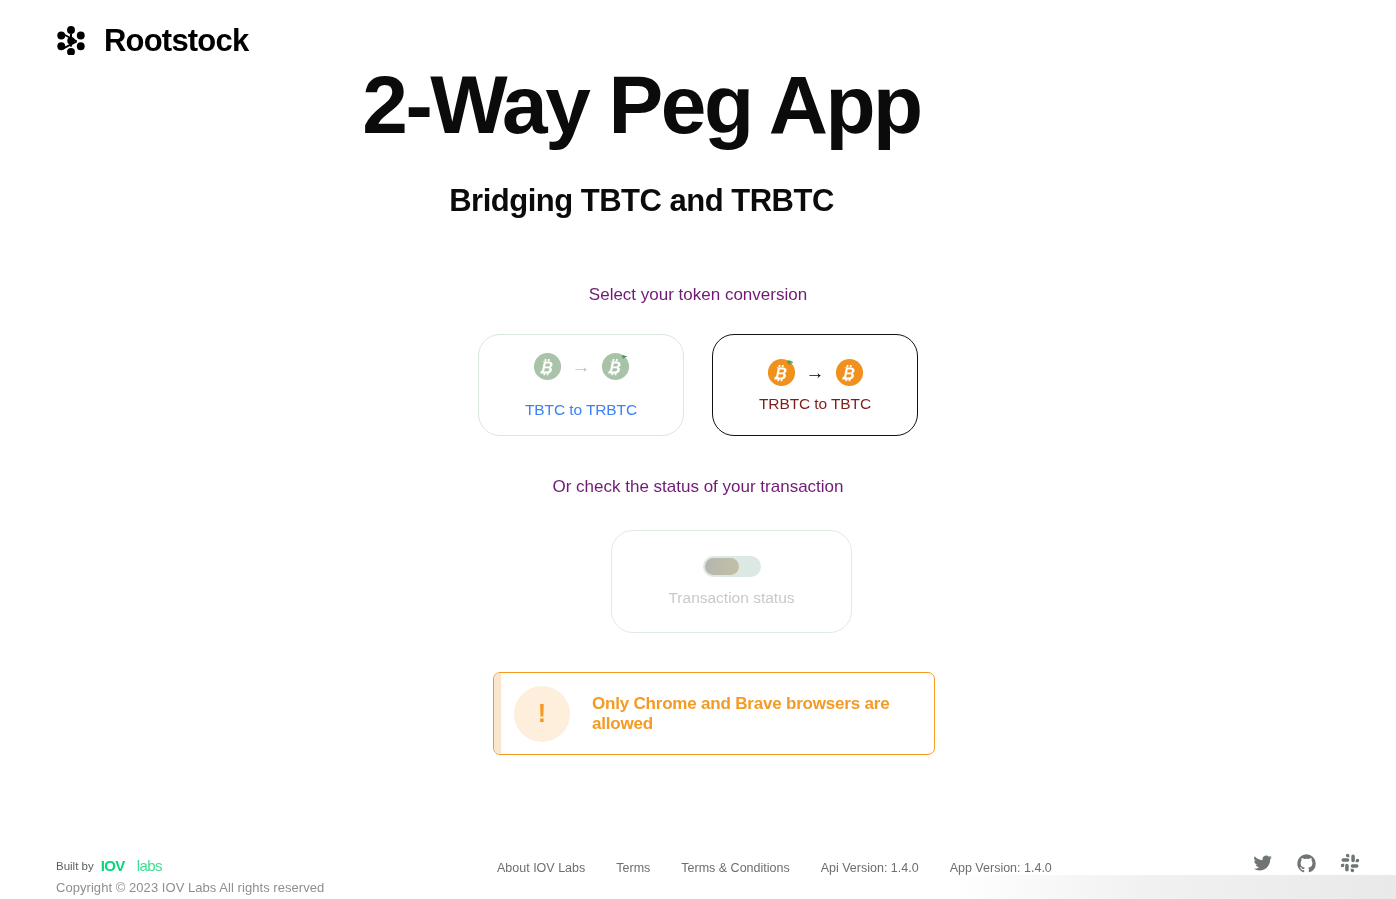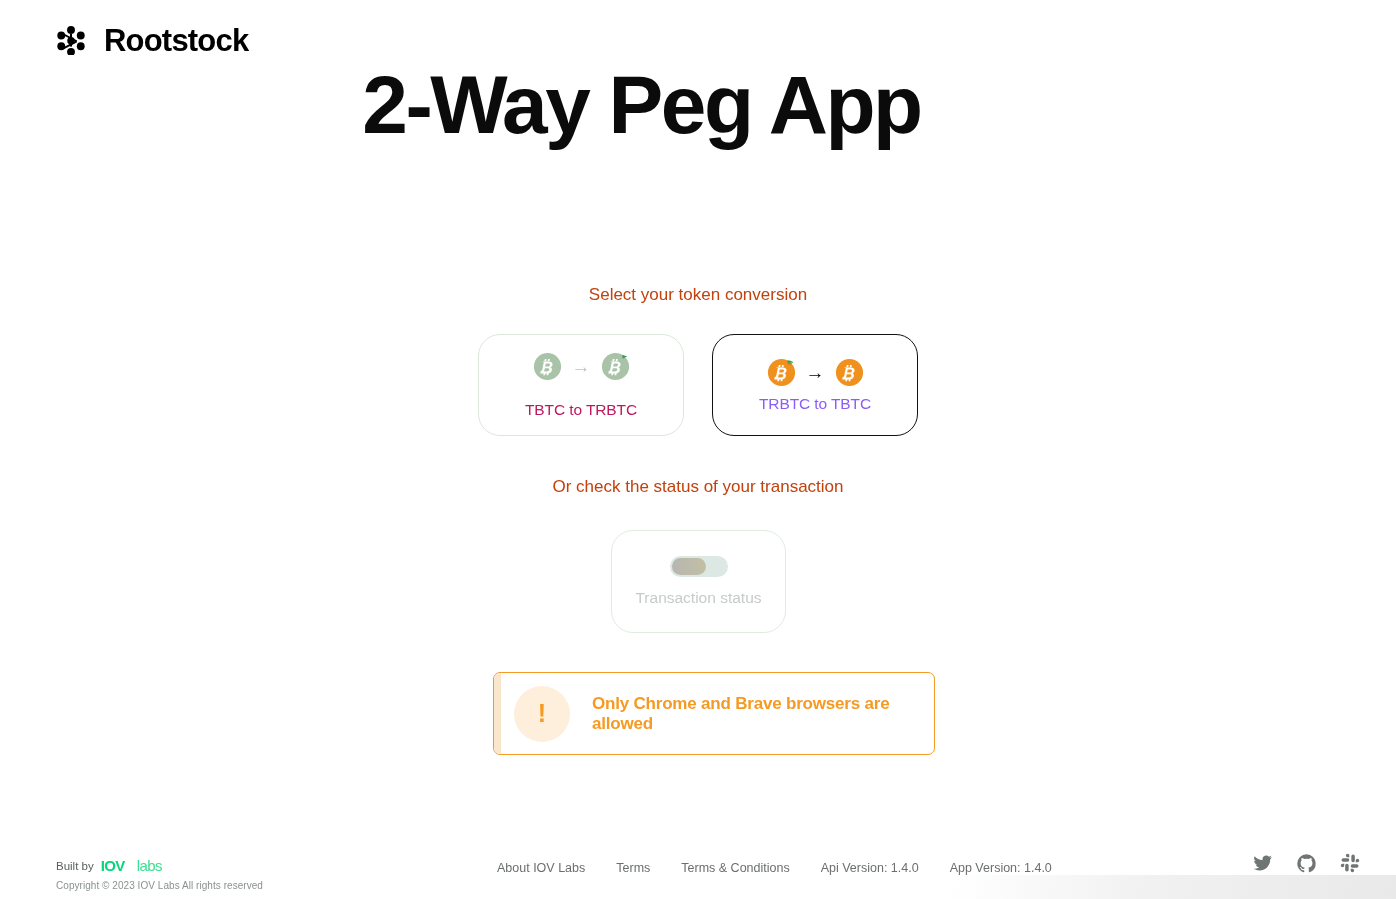--- a/index.html
+++ b/index.html
@@ -66,21 +66,21 @@
     letter-spacing: -0.5px;
     color: #0b0b0b;
   }
 
   
   .section-label {
     width: 1396px;
     text-align: center;
     font-size: 17px;
     font-weight: normal;
-    color: #c2410c;
+    color: #701a75;
   }
 
   #label-conversion { position: absolute; left: 0; top: 285px; }
   #label-status     { position: absolute; left: 0; top: 477px; }
 
   
   .cards {
     position: absolute;
     left: 0; top: 334px;
     width: 1396px;
@@ -118,28 +118,28 @@
     font-size: 19px;
     line-height: 1;
     font-weight: bold;
   }
   .is-disabled .arrow-glyph { color: #b4cab4; }
   .is-active   .arrow-glyph { color: #000000; }
   .card-label {
     font-size: 15.5px;
     letter-spacing: -0.1px;
   }
-  .is-disabled .card-label { color: #be185d; margin-top: 11px; }
-  .is-active   .card-label { color: #8b5cf6; font-weight: normal; }
+  .is-disabled .card-label { color: #3b82f6; margin-top: 11px; }
+  .is-active   .card-label { color: #7f1d1d; font-weight: normal; }
 
   
   .status-box {
     position: absolute;
     left: 611px; top: 530px;
-    width: 175px;
+    width: 241px;
     height: 103px;
     border: 1.3px solid #e1ece1;
     border-radius: 22px;
     background: #ffffff;
     display: flex;
     flex-direction: column;
     align-items: center;
     justify-content: center;
     gap: 12px;
   }
@@ -220,21 +220,21 @@
   }
   .iov-logo {
     font-size: 15px;
     line-height: 1;
     letter-spacing: -0.6px;
   }
   .iov-bold { font-weight: bold; color: #07d67d; text-align: right; }
   .iov-thin { font-weight: normal; color: #3ae08f; padding-left: 12px; }
   .copyright {
     margin-top: 7px;
-    font-size: 10px;
+    font-size: 13px;
     color: #8b918f;
     letter-spacing: 0.05px;
   }
 
   .footer-links {
     position: absolute;
     left: 497px; top: 861px;
     display: flex;
     gap: 31px;
     align-items: flex-end;
@@ -283,20 +283,21 @@
       <rect x="14.9" y="9.0" width="2.2" height="14" fill="#000"></rect>
       <rect x="7.0" y="12.6" width="16" height="2.0" transform="rotate(28 15 13.6)" fill="#000"></rect>
       <rect x="7.0" y="20.2" width="16" height="2.0" transform="rotate(-28 15 21.2)" fill="#000"></rect>
     </svg>
   </span>
   <span class="brand-text">Rootstock</span>
 </div>
 
 <div class="hero">
   <div class="hero-title">2-Way Peg App</div>
+  <div class="hero-subtitle">Bridging TBTC and TRBTC</div>
 </div>
 
 <div id="label-conversion" class="section-label">Select your token conversion</div>
 
 <div class="cards">
 
   <div class="card is-disabled">
     <div class="card-icons">
       <span>
         <svg class="coin" viewBox="0 0 32 32" aria-hidden="true">

